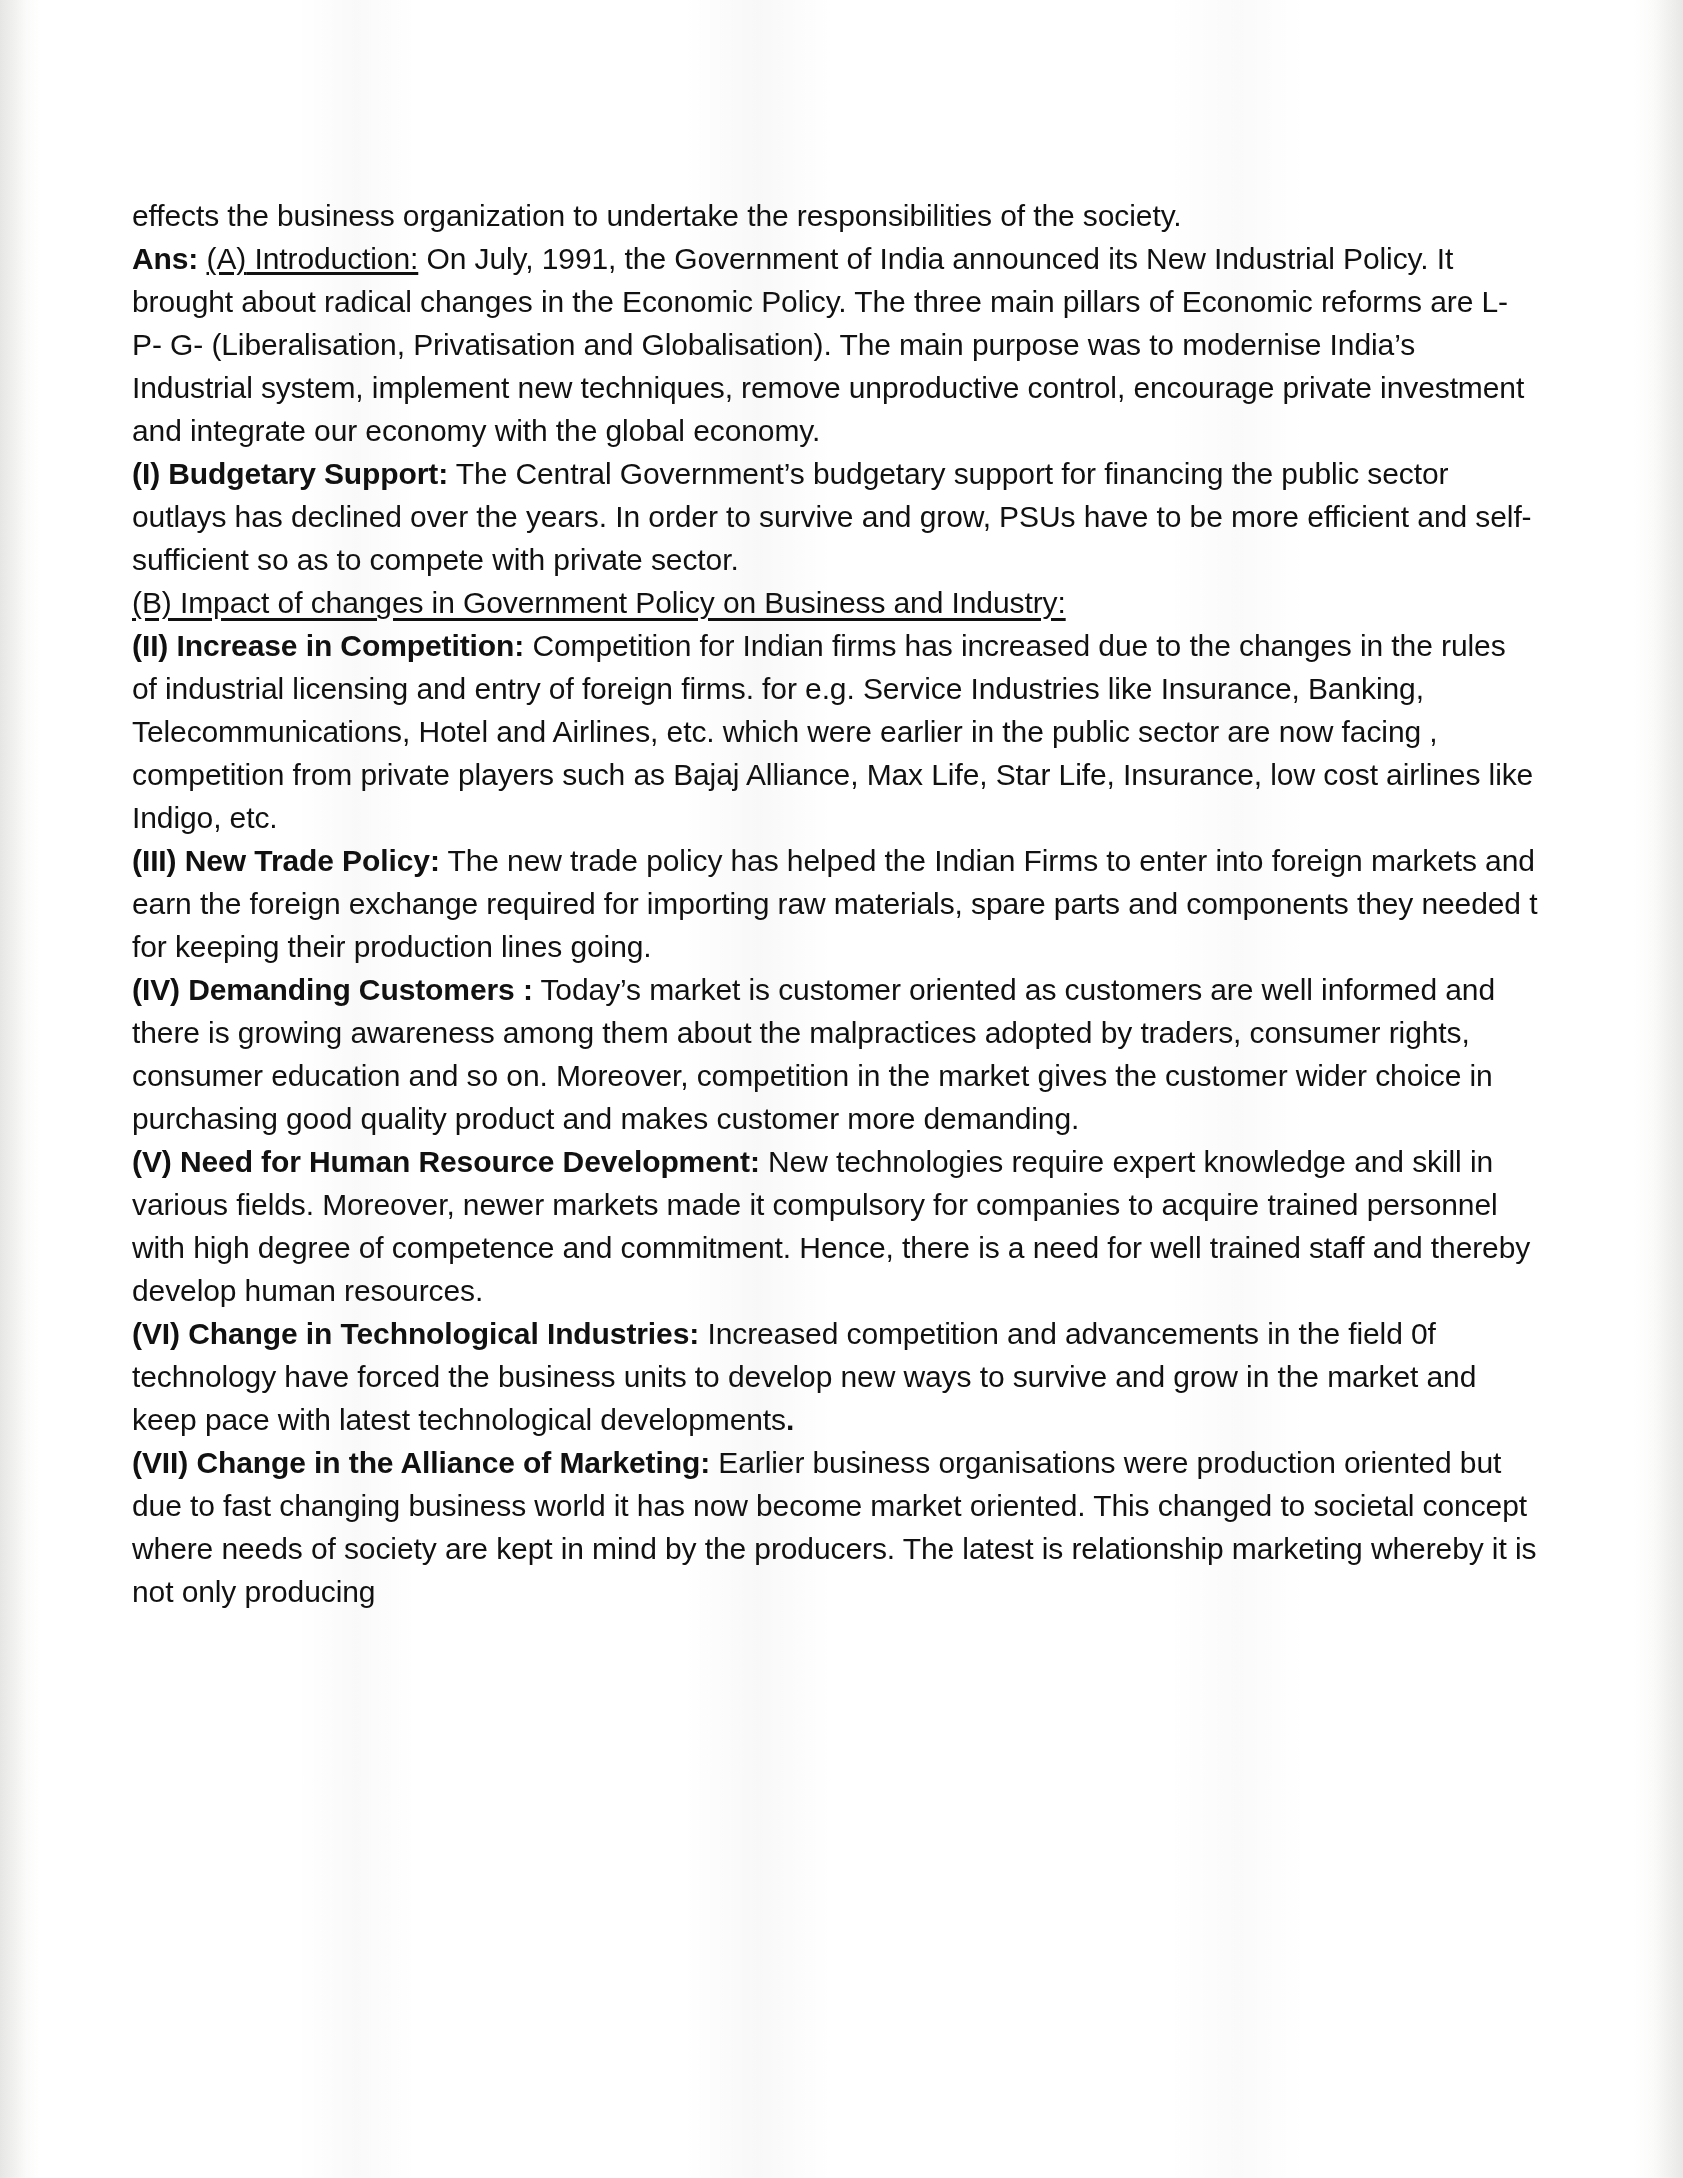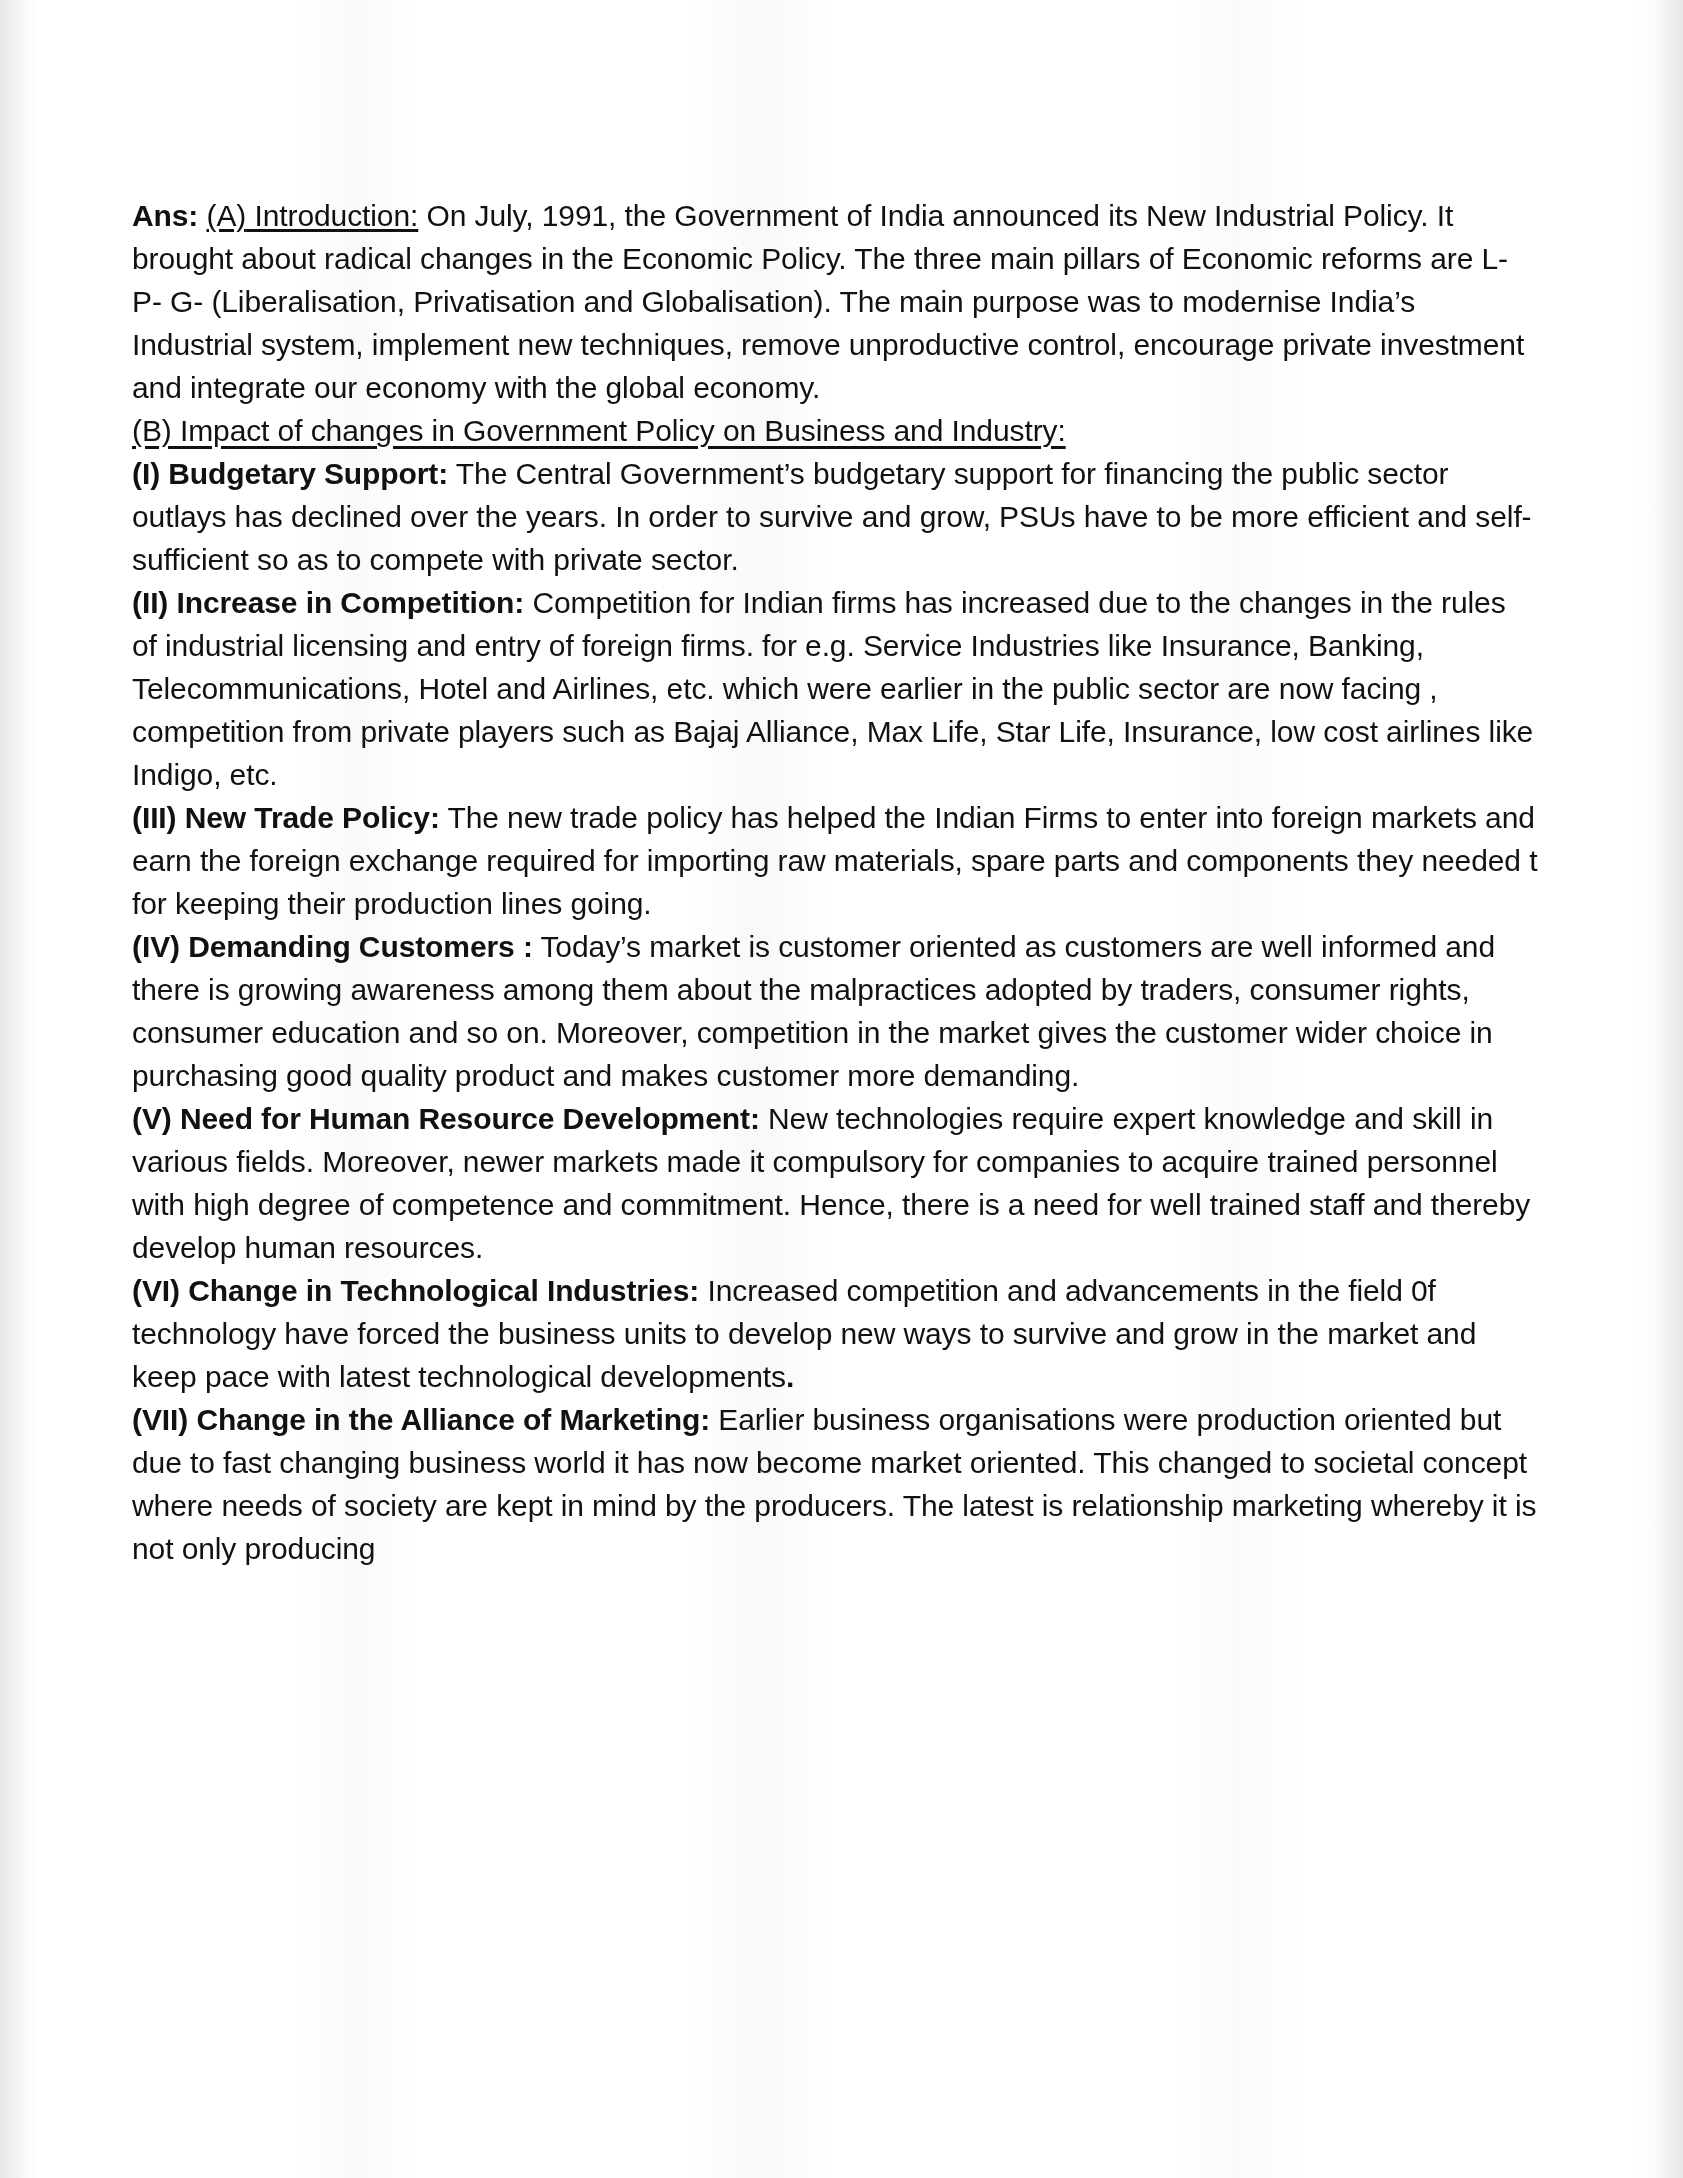--- a/index.html
+++ b/index.html
@@ -77,28 +77,29 @@
 
 <div id="page">
   <div class="scan-band edge-left"></div>
   <div class="scan-band band-a"></div>
   <div class="scan-band band-b"></div>
   <div class="scan-band band-c"></div>
   <div class="scan-band edge-right"></div>
 
   <div id="text-column">
 
+    <p class="para">effects the business organization to undertake the responsibilities of the society.</p>
 
 
 
     <p class="para"><b>Ans:</b><span> </span><span class="u">(A)</span><span class="u"> Introduction:</span><span> On July, 1991, the Government of India announced its New Industrial Policy. It brought about radical changes in the Economic Policy. The three main pillars of Economic reforms are L- P- G- (Liberalisation, Privatisation and Globalisation). The main purpose was to modernise India’s Industrial system, implement new techniques, remove unproductive control, encourage private investment and integrate our economy with the global economy.</span></p>
 
+    <p class="para"><b>(I) Budgetary Support:</b><span> The Central Government’s budgetary support for financing the public sector outlays has declined over the years. In order to survive and grow, PSUs have to be more efficient and self-sufficient so as to compete with private sector.</span></p>
+
     <p class="para"><span class="heading-b">(B) Impact of changes in Government Policy on Business and Industry: </span></p>
-
-    <p class="para"><b>(I) Budgetary Support:</b><span> The Central Government’s budgetary support for financing the public sector outlays has declined over the years. In order to survive and grow, PSUs have to be more efficient and self-sufficient so as to compete with private sector.</span></p>
 
     <p class="para"><b>(II) Increase in Competition:</b><span> Competition for Indian firms has increased due to the changes in the rules of industrial licensing and entry of foreign firms. for e.g. Service Industries like Insurance, Banking, Telecommunications, Hotel and Airlines, etc. which were earlier in the public sector are now facing , competition from private players such as Bajaj Alliance, Max Life, Star Life, Insurance, low cost airlines like Indigo, etc.</span></p>
 
     <p class="para"><b>(III) New Trade Policy:</b><span> The new trade policy has helped the Indian Firms to enter into foreign markets and earn the foreign exchange required for importing raw materials, spare parts and components they needed t for keeping their production lines going.</span></p>
 
     <p class="para"><b>(IV) Demanding Customers :</b><span> Today’s market is customer oriented as customers are well informed and there  is growing awareness among them about the malpractices adopted by traders, consumer rights, consumer education and so on. Moreover, competition in the market gives the customer wider choice in purchasing good quality product and makes customer more demanding.</span></p>
 
     <p class="para"><b>(V) Need for Human Resource Development:</b><span> New technologies require expert knowledge and skill in various fields. Moreover, newer markets made it compulsory for companies to acquire trained personnel with high degree of competence and commitment. Hence, there is a need for well trained staff and thereby develop human resources.</span></p>
 
     <p class="para"><b>(VI) Change in Technological Industries:</b><span> Increased competition and advancements in the field 0f technology have forced the business units to develop new ways to survive and grow in the market and keep pace with latest technological developments</span><b>.</b></p>

